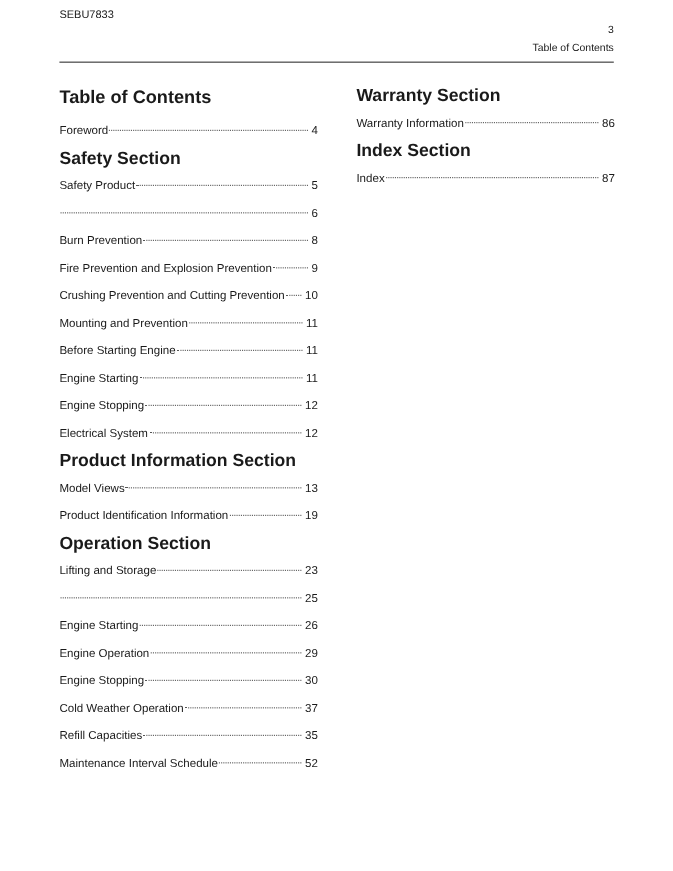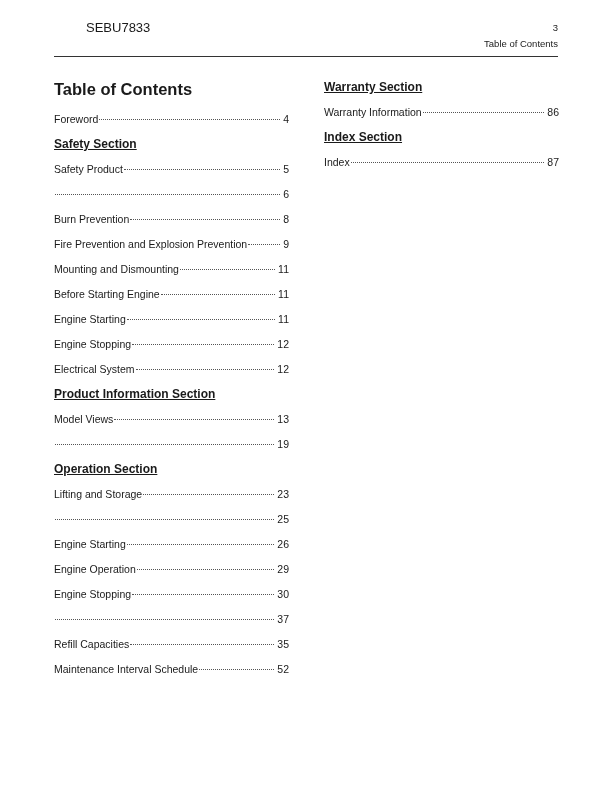--- a/index.html
+++ b/index.html
@@ -1,29 +1,29 @@
 <!DOCTYPE html>
 <html><head>
 <meta charset="utf-8">
 <style>
   html, body { margin: 0; padding: 0; background: #ffffff; }
   body {
     width: 612px; height: 792px; position: relative; overflow: hidden;
     font-family: "Liberation Sans", sans-serif; color: #1a1a1a;
   }
-  .hdr-left { position: absolute; left: 54px; top: 20px; font-size: 13px; margin-left: 32px; }
+  .hdr-left { position: absolute; left: 54px; top: 8px; font-size: 10px; }
   .hdr-right { position: absolute; right: 54px; top: 20px; font-size: 9.5px; text-align: right; line-height: 16px; }
   .hdr-rule { position: absolute; left: 54px; right: 54px; top: 56px; height: 0; border-top: 1.3px solid #333; }
 
   .col { position: absolute; top: 78px; width: 235px; }
   .col-left { left: 54px; }
   .col-right { left: 324px; }
 
   .toc-title { font-size: 16.5px; font-weight: bold; margin: 0; height: 22px; line-height: 22px; }
-  .section-title { font-size: 12px; font-weight: bold; height: 25px; line-height: 25px; text-decoration: underline; }
+  .section-title { font-size: 16px; font-weight: bold; height: 25px; line-height: 25px; }
 
   .entry {
     display: flex; align-items: baseline; font-size: 10.5px;
     height: 25px; line-height: 25px; white-space: nowrap;
   }
   .entry .label { flex: 0 0 auto; }
   .entry .leader {
     flex: 1 1 auto; overflow: hidden; margin: 0 1px;
     border-bottom: 1px dotted #555; height: 0; position: relative; top: -3px;
   }
@@ -62,21 +62,26 @@
     <span class="label">Burn Prevention</span>
     <span class="leader"></span>
     <span class="page">8</span>
   </div>
       <div class="entry">
     <span class="label">Fire Prevention and Explosion Prevention</span>
     <span class="leader"></span>
     <span class="page">9</span>
   </div>
       <div class="entry">
-    <span class="label">Mounting and Dismounting</span>
+    <span class="label">Crushing Prevention and Cutting Prevention</span>
+    <span class="leader"></span>
+    <span class="page">10</span>
+  </div>
+      <div class="entry">
+    <span class="label">Mounting and Prevention</span>
     <span class="leader"></span>
     <span class="page">11</span>
   </div>
       <div class="entry">
     <span class="label">Before Starting Engine</span>
     <span class="leader"></span>
     <span class="page">11</span>
   </div>
       <div class="entry">
     <span class="label">Engine Starting</span>
@@ -93,20 +98,21 @@
     <span class="leader"></span>
     <span class="page">12</span>
   </div>
       <div class="section-title">Product Information Section</div>
       <div class="entry">
     <span class="label">Model Views</span>
     <span class="leader"></span>
     <span class="page">13</span>
   </div>
       <div class="entry">
+    <span class="label">Product Identification Information</span>
     <span class="leader"></span>
     <span class="page">19</span>
   </div>
       <div class="section-title">Operation Section</div>
       <div class="entry">
     <span class="label">Lifting and Storage</span>
     <span class="leader"></span>
     <span class="page">23</span>
   </div>
       <div class="entry">
@@ -122,20 +128,21 @@
     <span class="label">Engine Operation</span>
     <span class="leader"></span>
     <span class="page">29</span>
   </div>
       <div class="entry">
     <span class="label">Engine Stopping</span>
     <span class="leader"></span>
     <span class="page">30</span>
   </div>
       <div class="entry">
+    <span class="label">Cold Weather Operation</span>
     <span class="leader"></span>
     <span class="page">37</span>
   </div>
       <div class="entry">
     <span class="label">Refill Capacities</span>
     <span class="leader"></span>
     <span class="page">35</span>
   </div>
       <div class="entry">
     <span class="label">Maintenance Interval Schedule</span>

